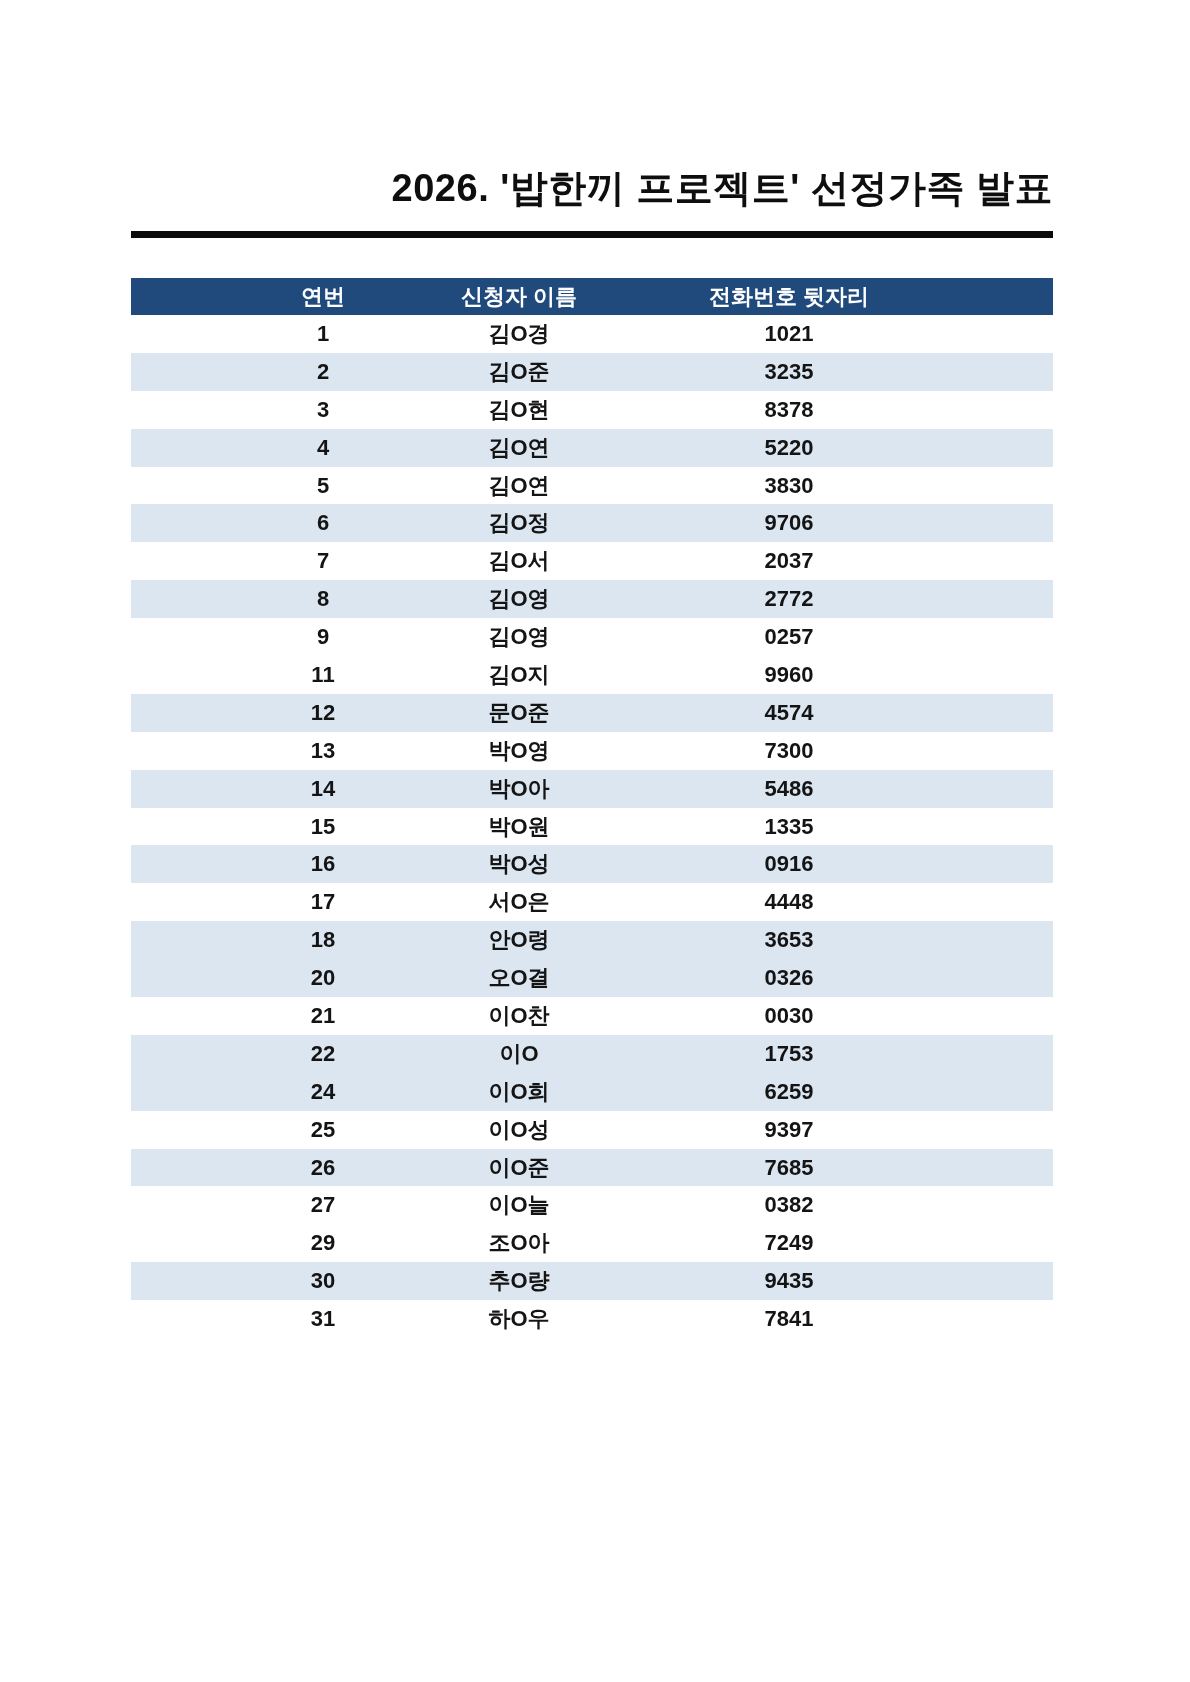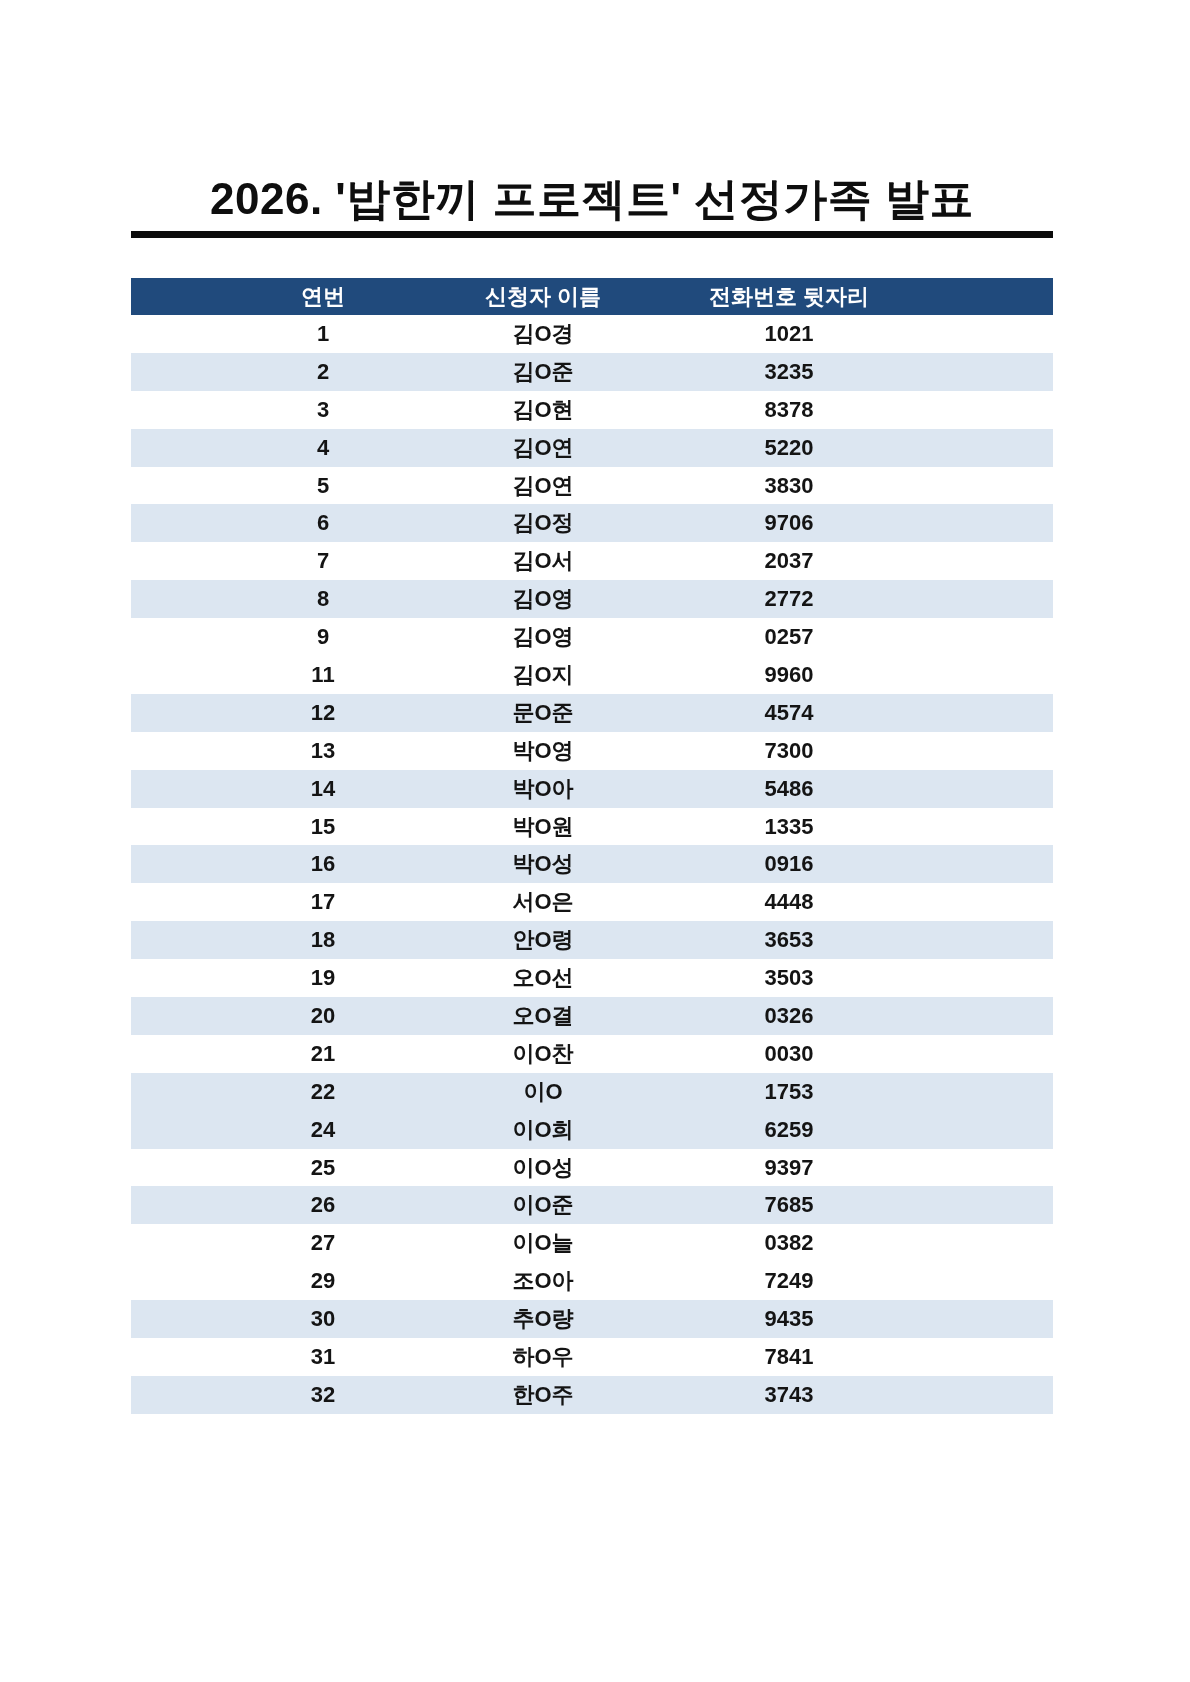--- a/index.html
+++ b/index.html
@@ -12,24 +12,24 @@
   * { margin: 0; padding: 0; box-sizing: border-box; }
   html, body {
     width: 1190px; height: 1682px;
     background: #FFFFFF;
     font-family: "Liberation Sans", "DejaVu Sans", sans-serif;
     overflow: hidden;
     position: relative;
   }
   .page-title {
     position: absolute;
-    left: 131px; top: 170px;
-    width: 922px;
-    text-align: center;
-    font-size: 44px;
+    left: 131px; top: 163px;
+    width: 922px;
+    text-align: right;
+    font-size: 38px;
     font-weight: 800;
     color: #0E0E0E;
     letter-spacing: 0.5px;
     white-space: nowrap;
   }
   .title-divider {
     position: absolute;
     left: 131px; top: 231px;
     width: 922px;
     height: 2px;
@@ -59,21 +59,21 @@
     font-size: 22px;
     font-weight: 700;
     color: var(--text);
     white-space: nowrap;
   }
   .t-row.header .t-cell {
     color: var(--header-text);
     line-height: 37px;
   }
   .c-serial { left: 192px; }
-  .c-name   { left: 388px; margin-left: 24px; }
+  .c-name   { left: 388px; }
   .c-phone  { left: 658px; }
 </style>
 </head>
 <body>
 
 <div class="page-title">2026. '밥한끼 프로젝트' 선정가족 발표</div>
 
 <div class="title-divider"></div>
 
 <div class="roster-table">
@@ -161,25 +161,20 @@
       <div class="t-row">
     <span class="t-cell c-serial">17</span>
     <span class="t-cell c-name">서O은</span>
     <span class="t-cell c-phone">4448</span>
   </div>
       <div class="t-row band">
     <span class="t-cell c-serial">18</span>
     <span class="t-cell c-name">안O령</span>
     <span class="t-cell c-phone">3653</span>
   </div>
-      <div class="t-row">
-    <span class="t-cell c-serial">19</span>
-    <span class="t-cell c-name">오O선</span>
-    <span class="t-cell c-phone">3503</span>
-  </div>
       <div class="t-row band">
     <span class="t-cell c-serial">20</span>
     <span class="t-cell c-name">오O결</span>
     <span class="t-cell c-phone">0326</span>
   </div>
       <div class="t-row">
     <span class="t-cell c-serial">21</span>
     <span class="t-cell c-name">이O찬</span>
     <span class="t-cell c-phone">0030</span>
   </div>
@@ -216,19 +211,14 @@
       <div class="t-row band">
     <span class="t-cell c-serial">30</span>
     <span class="t-cell c-name">추O량</span>
     <span class="t-cell c-phone">9435</span>
   </div>
       <div class="t-row">
     <span class="t-cell c-serial">31</span>
     <span class="t-cell c-name">하O우</span>
     <span class="t-cell c-phone">7841</span>
   </div>
-      <div class="t-row band">
-    <span class="t-cell c-serial">32</span>
-    <span class="t-cell c-name">한O주</span>
-    <span class="t-cell c-phone">3743</span>
-  </div>
     </div>
 </div>
 
 </body></html>

